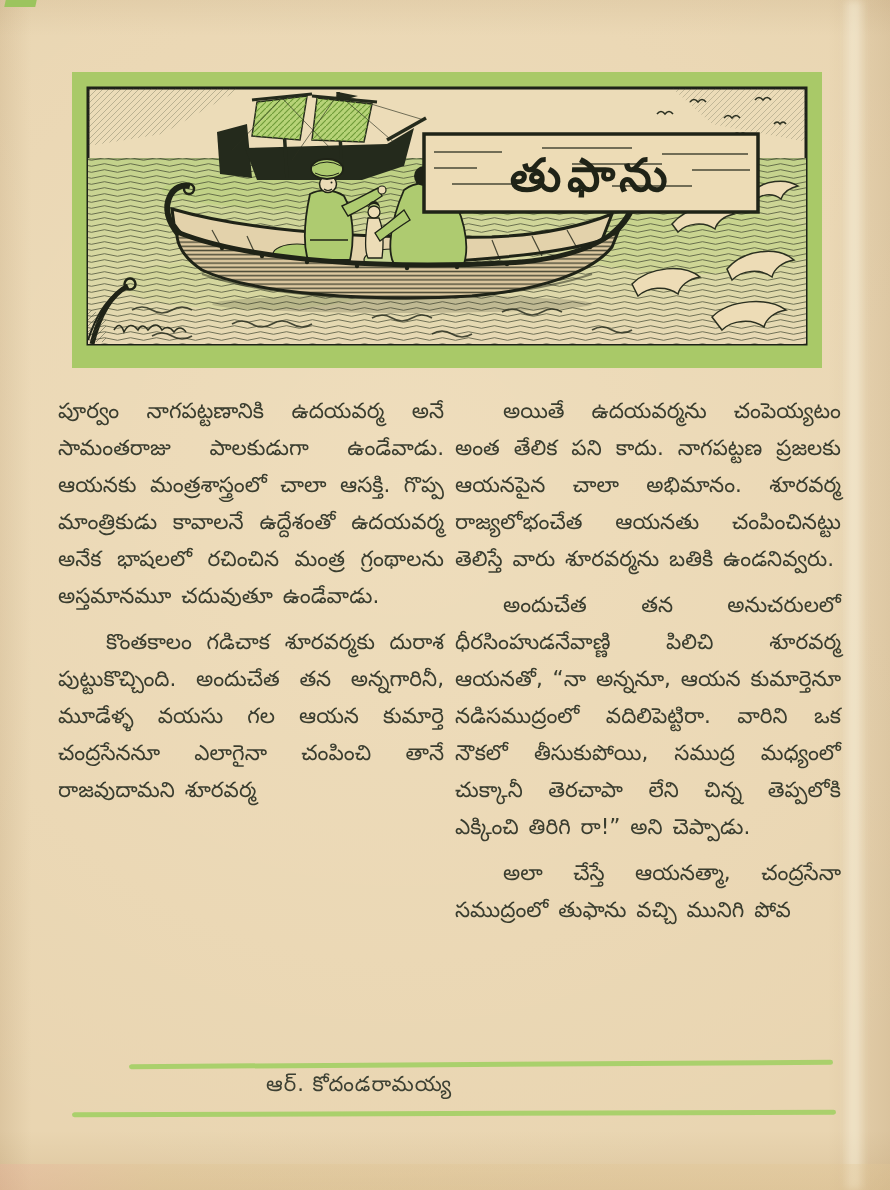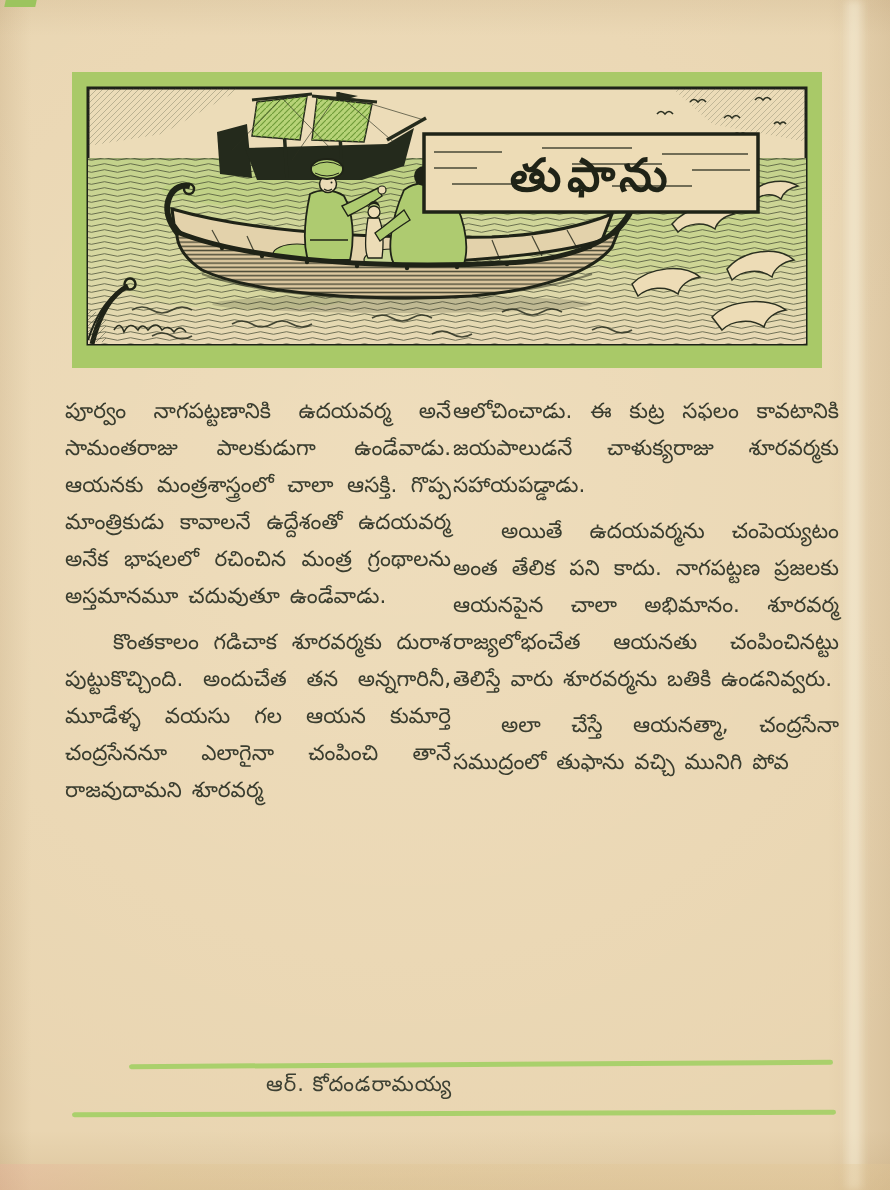--- a/index.html
+++ b/index.html
@@ -31,22 +31,22 @@
     background:#9cc45e;transform:skewX(-12deg);
   }
   
   .illustration{
     position:absolute;left:72px;top:72px;width:750px;height:296px;
     margin:0;background:#a9c968;
   }
   .illustration svg{display:block;width:750px;height:296px;}
   
   .story{
-    position:absolute;left:65px;top:392px;width:783px;
-    display:flex;gap:2px;
+    position:absolute;left:58px;top:392px;width:783px;
+    display:flex;gap:11px;
   }
   .col{width:386px;}
   .col p{
     margin:0 0 9px 0;
     font-size:21.5px;line-height:37px;
     color:#3a3d2f;
     text-align:justify;
     word-spacing:3px;
     text-indent:48px;
   }
@@ -250,22 +250,22 @@
       </g>
     </svg>
   </figure>
 
   <main class="story">
     <div class="col">
       <p class="first">పూర్వం నాగపట్టణానికి ఉదయవర్మ అనే సామంతరాజు పాలకుడుగా ఉండేవాడు. ఆయనకు మంత్రశాస్త్రంలో చాలా ఆసక్తి. గొప్ప మాంత్రికుడు కావాలనే ఉద్దేశంతో ఉదయవర్మ అనేక భాషలలో రచించిన మంత్ర గ్రంథాలను అస్తమానమూ చదువుతూ ఉండేవాడు.</p>
       <p>కొంతకాలం గడిచాక శూరవర్మకు దురాశ పుట్టుకొచ్చింది. అందుచేత తన అన్నగారినీ, మూడేళ్ళ వయసు గల ఆయన కుమార్తె చంద్రసేననూ ఎలాగైనా చంపించి తానే రాజవుదామని శూరవర్మ</p>
     </div>
     <div class="col">
-      <p class="first">ఆలోచించాడు. ఈ కుట్ర సఫలం కావటానికి జయపాలుడనే చాళుక్యరాజు శూరవర్మకు సహాయపడ్డాడు.</p>
       <p>అయితే ఉదయవర్మను చంపెయ్యటం అంత తేలిక పని కాదు. నాగపట్టణ ప్రజలకు ఆయనపైన చాలా అభిమానం. శూరవర్మ రాజ్యలోభంచేత ఆయనతు చంపించినట్టు తెలిస్తే వారు శూరవర్మను బతికి ఉండనివ్వరు.</p>
+      <p>అందుచేత తన అనుచరులలో ధీరసింహుడనేవాణ్ణి పిలిచి శూరవర్మ ఆయనతో, “నా అన్ననూ, ఆయన కుమార్తెనూ నడిసముద్రంలో వదిలిపెట్టిరా. వారిని ఒక నౌకలో తీసుకుపోయి, సముద్ర మధ్యంలో చుక్కానీ తెరచాపా లేని చిన్న తెప్పలోకి ఎక్కించి తిరిగి రా!” అని చెప్పాడు.</p>
       <p>అలా చేస్తే ఆయనత్మా, చంద్రసేనా సముద్రంలో తుఫాను వచ్చి మునిగి పోవ</p>
     </div>
   </main>
 
   <div class="rule rule-top"></div>
   <div class="author">ఆర్. కోదండరామయ్య</div>
   <div class="rule rule-bottom"></div>
 
 </div>
 

